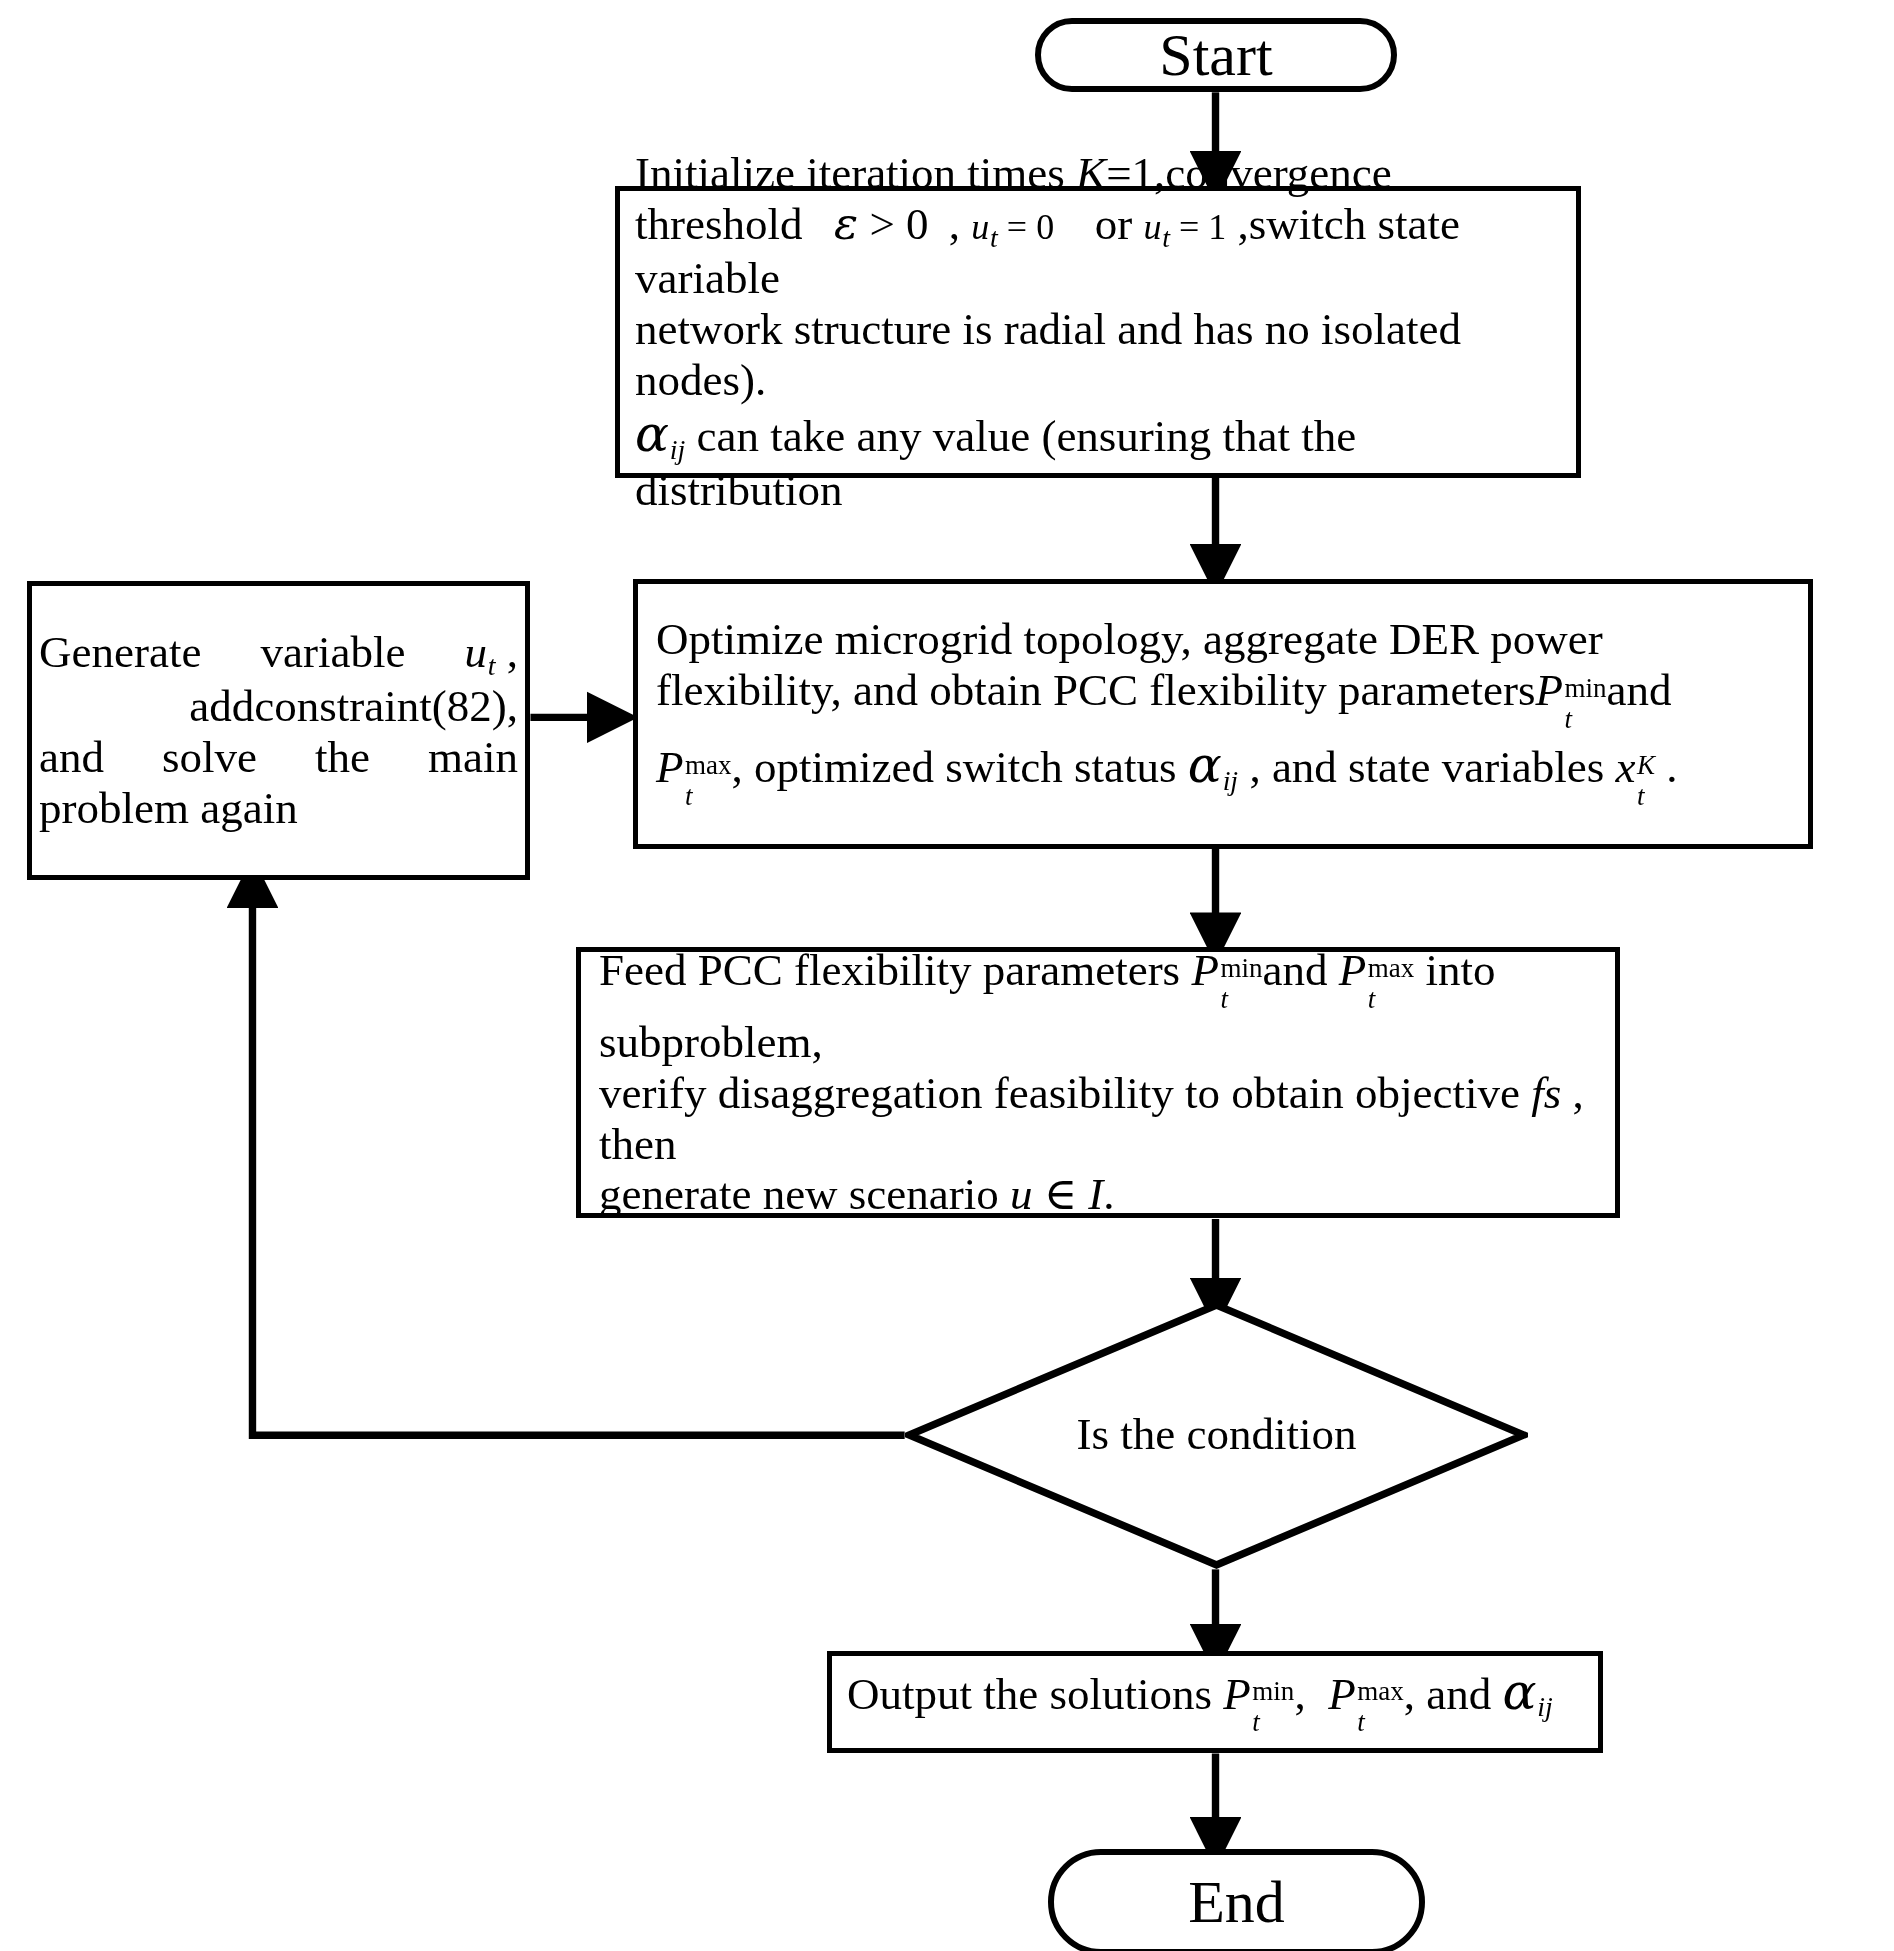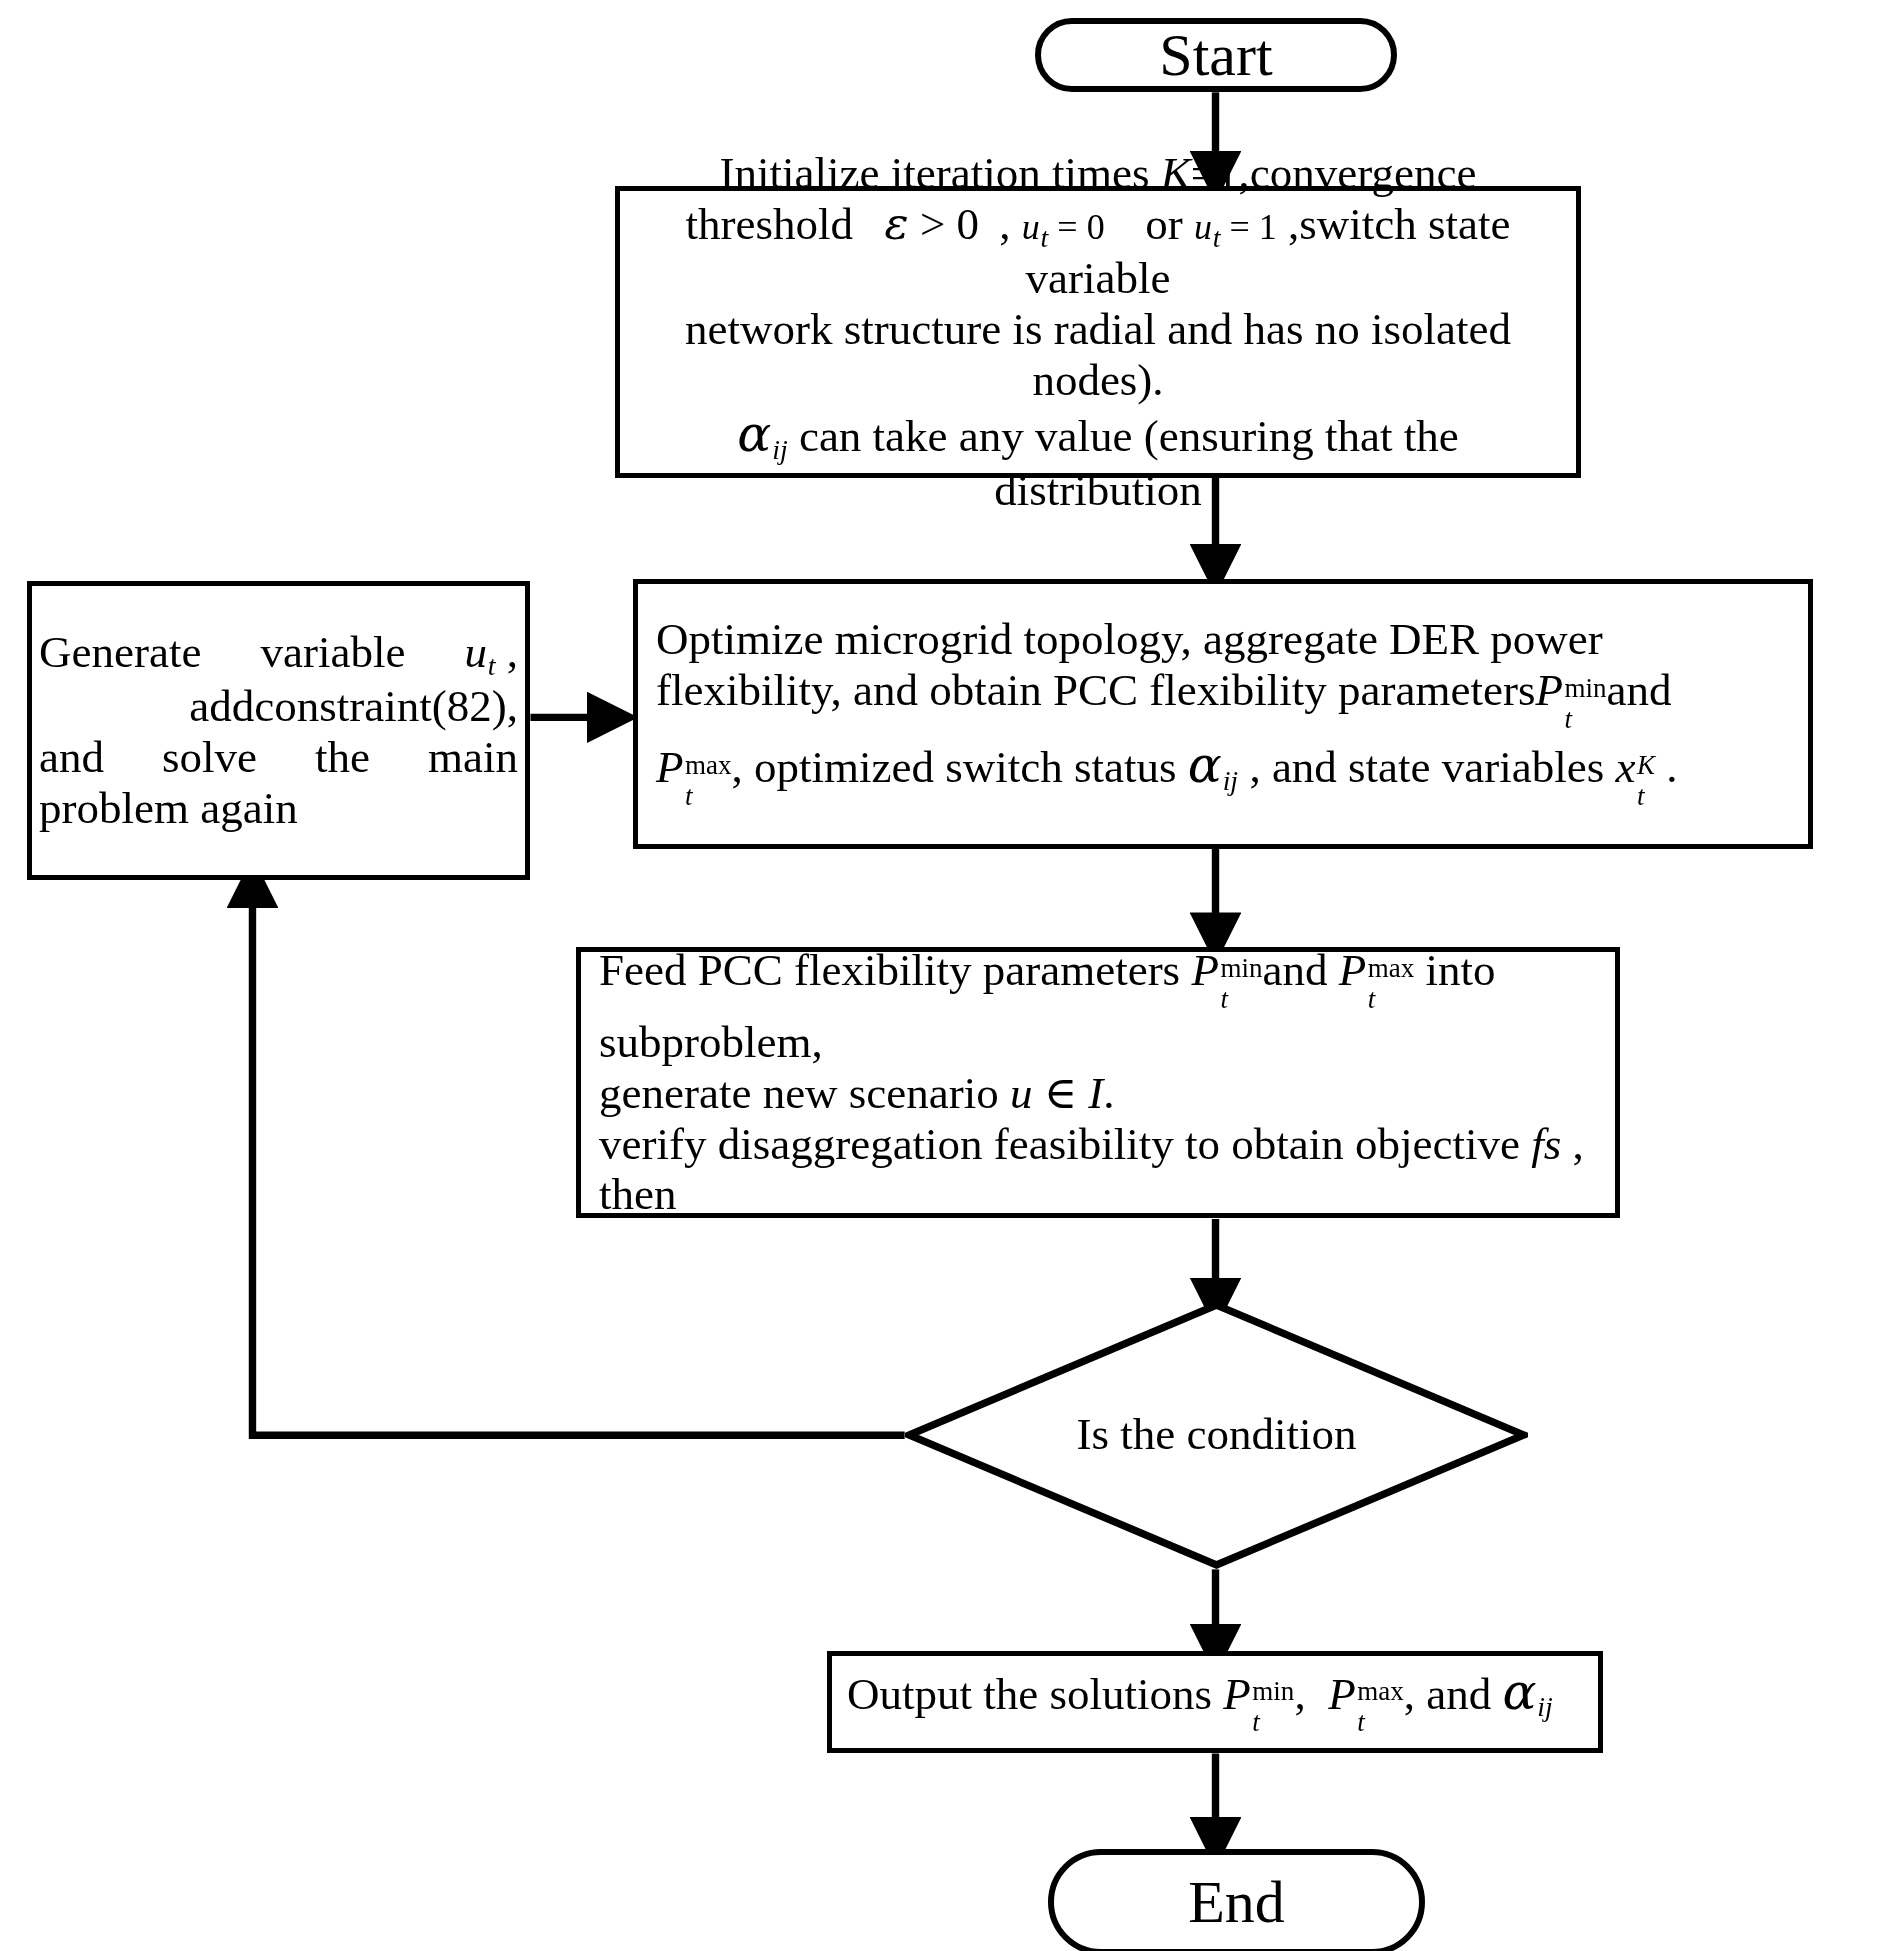--- a/index.html
+++ b/index.html
@@ -44,21 +44,21 @@
   }
   .proc .text {
     width: 100%;
     padding: 0 15px;
     box-sizing: border-box;
   }
   .txt {
     font-size: 45px;
     line-height: 1.13;
   }
-  .center { text-align: center; }
+  .center { }
   .justify { text-align: justify; text-align-last: left; }
   .left { text-align: left; }
 
   
   .decision {
     position: absolute;
   }
   .decision svg.shape {
     position: absolute;
     left: 0; top: 0;
@@ -205,22 +205,22 @@
 
   <div class="node proc" style="left:576px; top:947px; width:1044px; height:271px;">
     <div class="text" style="padding:0 18px;">
       <div class="txt left">Feed PCC flexibility parameters <span class="mi">P</span><span class="stack">
             <span class="up">min</span>
             <span class="dn">t</span>
           </span>and <span class="mi">P</span><span class="stack">
             <span class="up">max</span>
             <span class="dn">t</span>
           </span> into subproblem,</div>
+      <div class="txt left">verify disaggregation feasibility to obtain objective <span class="mi">fs</span> , then</div>
       <div class="txt left">generate new scenario <span class="mi">u</span> ∈ <span class="mi">I</span>.</div>
-      <div class="txt left">verify disaggregation feasibility to obtain objective <span class="mi">fs</span> , then</div>
     </div>
   </div>
 
   <div class="decision" style="left:905px; top:1301px; width:623px; height:268px;">
     <svg class="shape" width="623" height="268" viewBox="0 0 758 326">
       <polygon points="379,5 753,163 379,321 5,163" fill="#fff" stroke="#000" stroke-width="9"></polygon>
     </svg>
     <div class="dtext">
       <div>Is the condition</div>
     </div>

